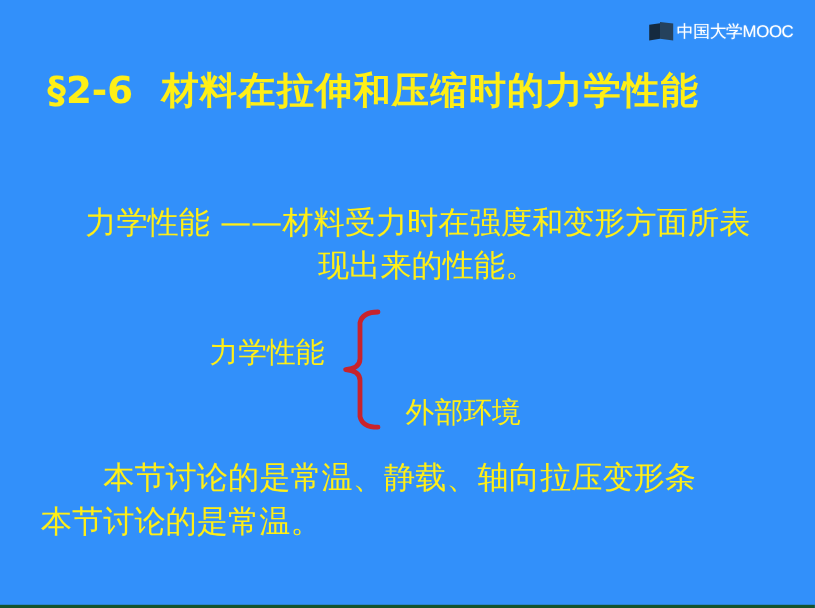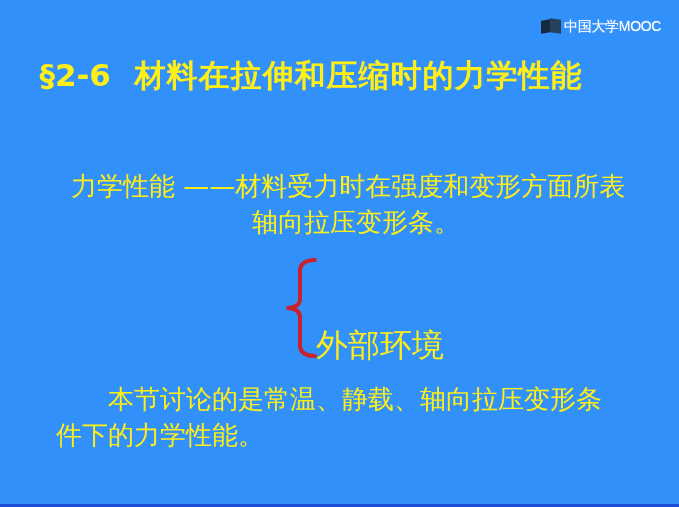--- a/index.html
+++ b/index.html
@@ -13,21 +13,21 @@
     background: #2e90fa;
     font-family: "Liberation Sans", sans-serif;
   }
 
   #slide {
     position: relative;
     width: 679px;
     height: 507px;
     background: #3290fa;
     box-sizing: border-box;
-    border-bottom: 3px solid #1d4ed8;
+    border-bottom: 3px solid #14532d;
     overflow: hidden;
   }
 
   
   #mooc-logo {
     position: absolute;
     top: 16px;
     left: 541px;
     display: flex;
     align-items: center;
@@ -162,39 +162,39 @@
     left: 165px;
     top: 0px;
     color: #ffef16;
     font-size: 24px;
     line-height: 32px;
     white-space: nowrap;
     font-family: "DejaVu Sans", "Liberation Sans", sans-serif;
   }
   #brace-item-bottom {
     position: absolute;
-    left: 156px;
+    left: 178px;
     top: 74px;
     color: #ffef16;
-    font-size: 32px;
+    font-size: 24px;
     line-height: 32px;
     white-space: nowrap;
     font-family: Liberation Sans, sans-serif;
   }
 
   
   #scope-paragraph {
     position: absolute;
     top: 381px;
-    left: 56px;
+    left: 34px;
     width: 590px;
     color: #ffef16;
     font-size: 26px;
     line-height: 36px;
-    font-family: Liberation Sans, sans-serif;
+    font-family: Liberation Serif, serif;
   }
   #scope-paragraph .scope-line {
     display: block;
     white-space: nowrap;
   }
   #scope-paragraph .scope-indent {
     display: inline-block;
     width: 52px;
   }
 </style>
@@ -211,34 +211,35 @@
     <span class="logo-text">中国大学MOOC</span>
   </div>
 
   <h1 id="slide-title">
     <span class="sec-num">§2-6</span><span>&nbsp;&nbsp;</span><span>材料在拉伸和压缩时的力学性能</span>
   </h1>
 
 
   <div id="definition-paragraph">
     <span class="defn-line1">力学性能 ——材料受力时在强度和变形方面所表</span>
-    <span class="defn-line2">轴向拉压变形条。</span>
+    <span class="defn-line2">现出来的性能。</span>
   </div>
 
   <div id="brace-block">
 
     <div id="brace-left-label">
+      <span>力学性能</span>
     </div>
 
     <svg id="brace-svg" width="40" height="105" viewBox="0 0 40 105">
       <path d="M33 5 Q20 5 18 14 L18 44 Q18 52 6 53 Q18 54 18 62 L18 92 Q20 101 33 101" fill="none" stroke="#c8232c" stroke-width="4" stroke-linecap="round" stroke-linejoin="round"></path>
     </svg>
 
 
     <div id="brace-item-bottom">外部环境</div>
   </div>
 
   <div id="scope-paragraph">
     <span class="scope-line"><span class="scope-indent"></span><span>本节讨论的是常温、静载、轴向拉压变形条</span></span>
-    <span class="scope-line">件下的力学性能。</span>
+    <span class="scope-line">本节讨论的是常温。</span>
   </div>
 
 </div>
 
 </body></html>

